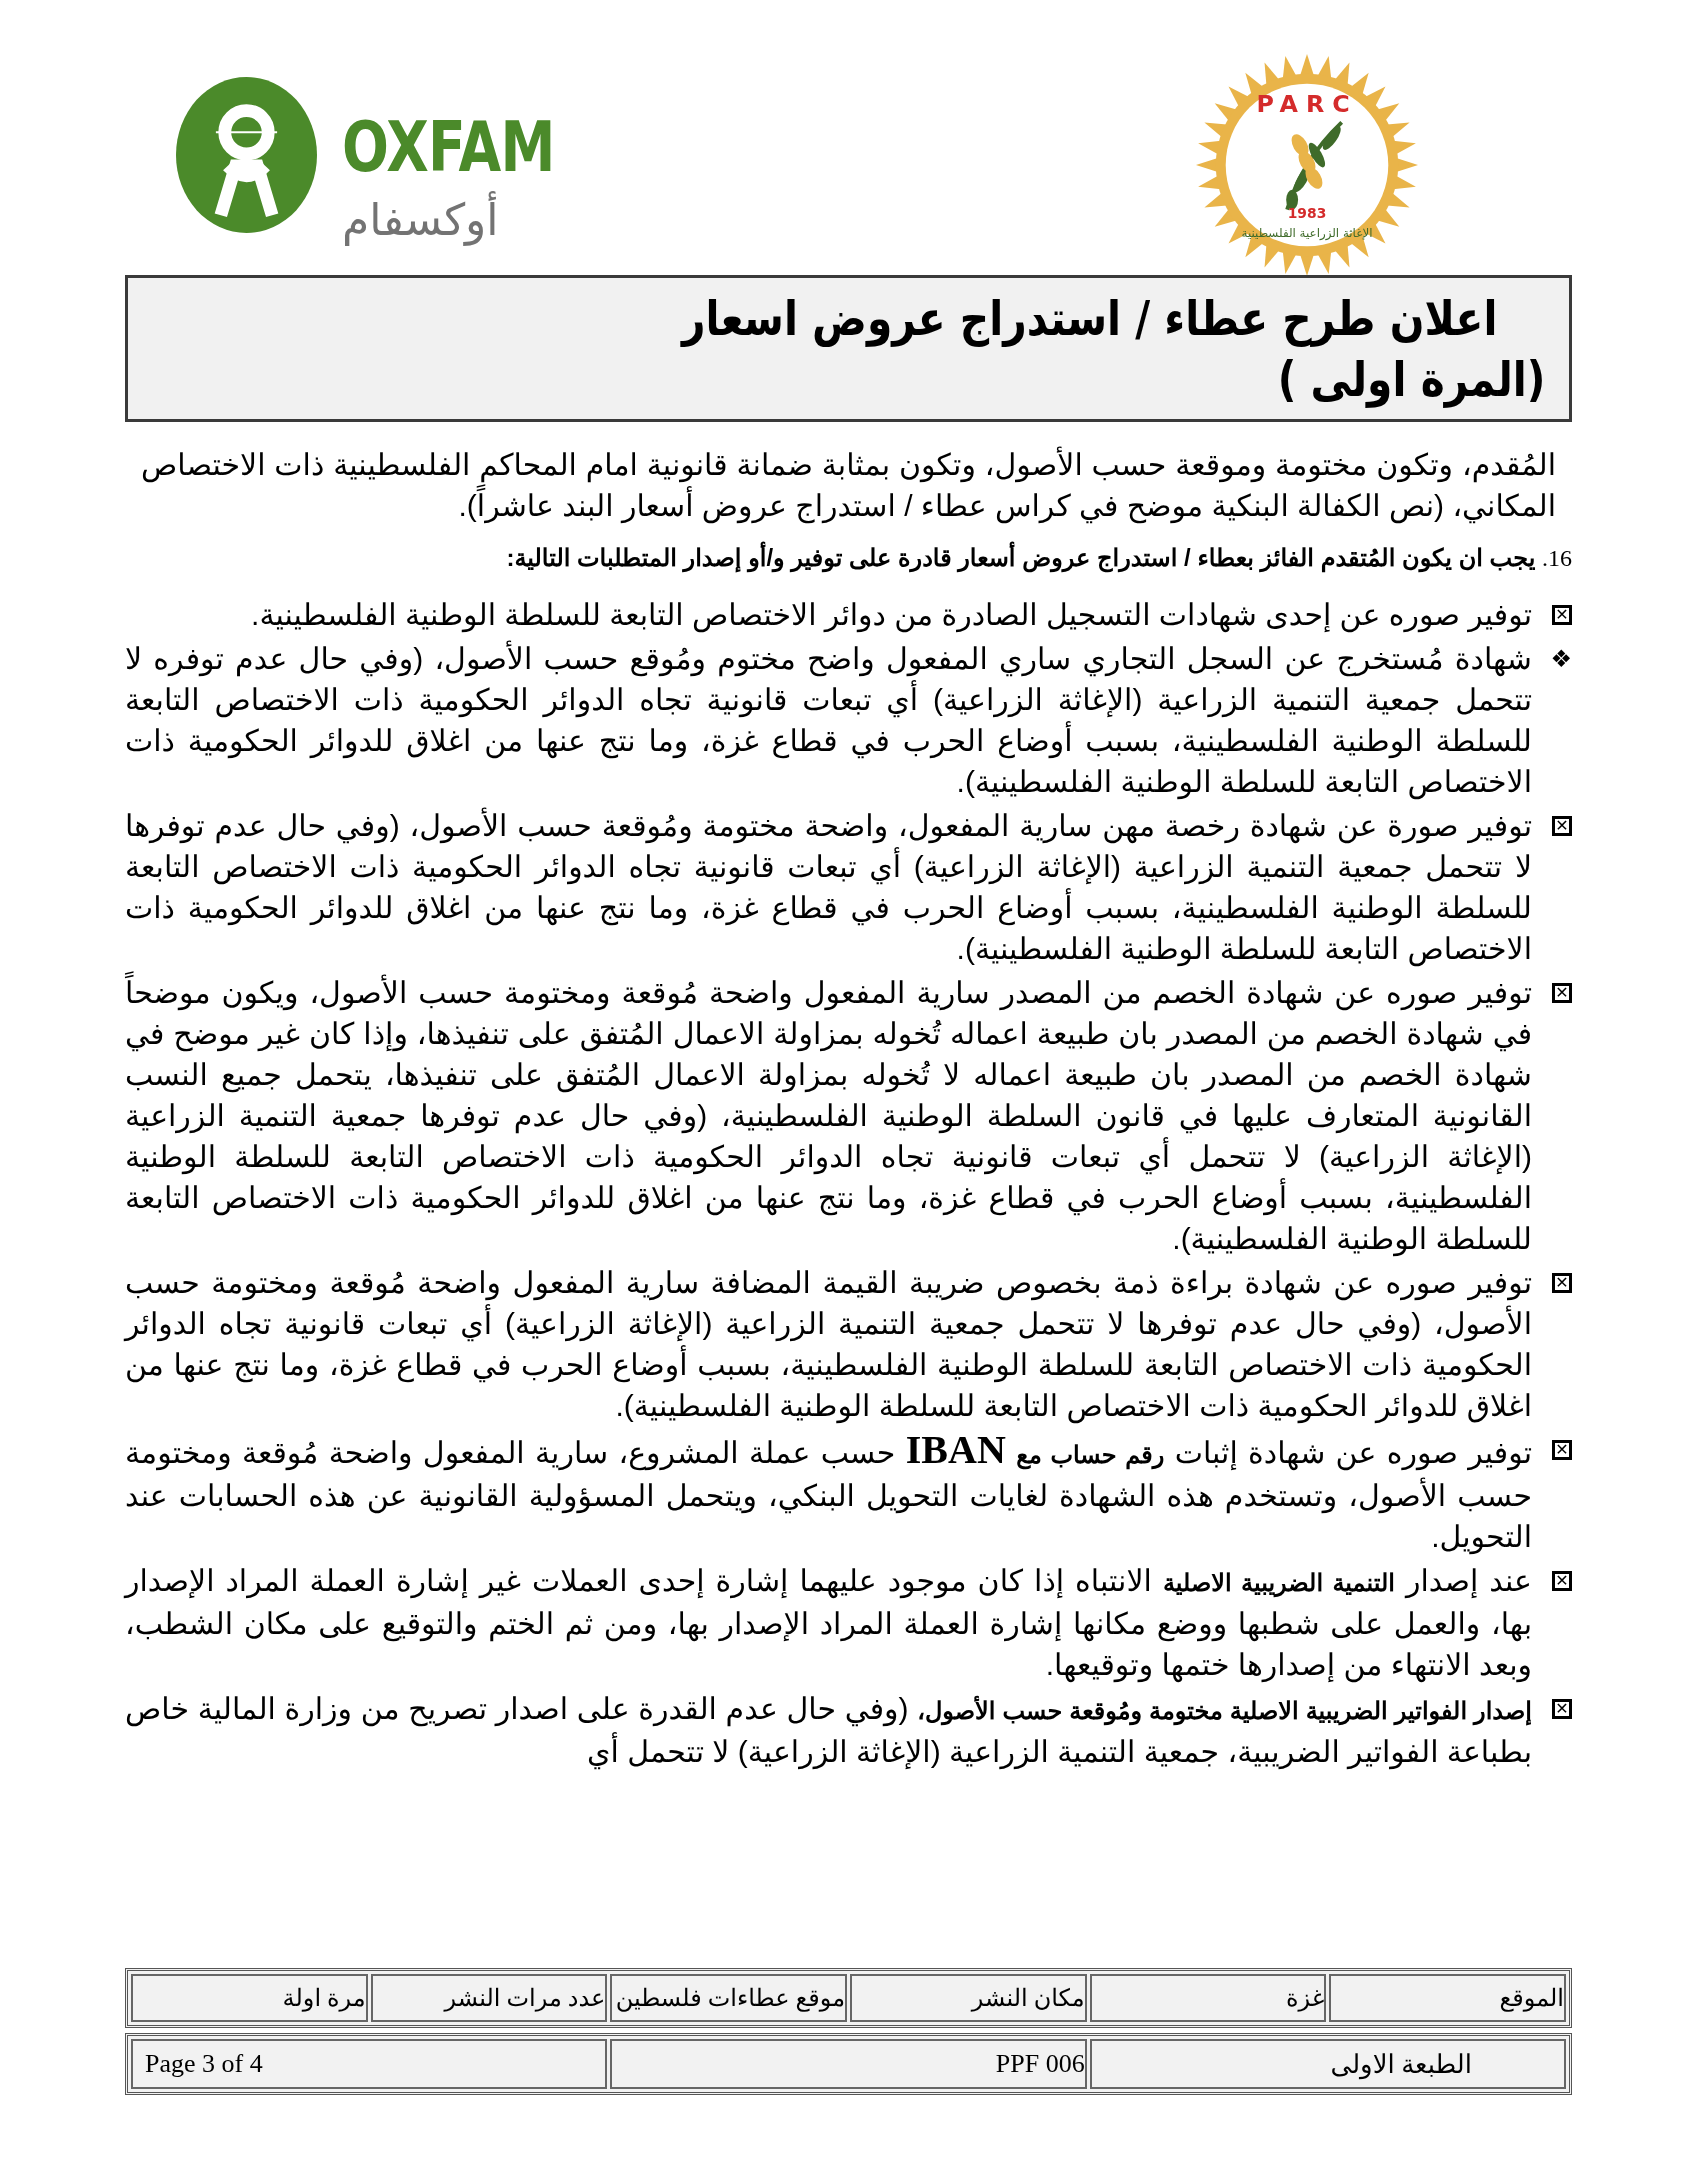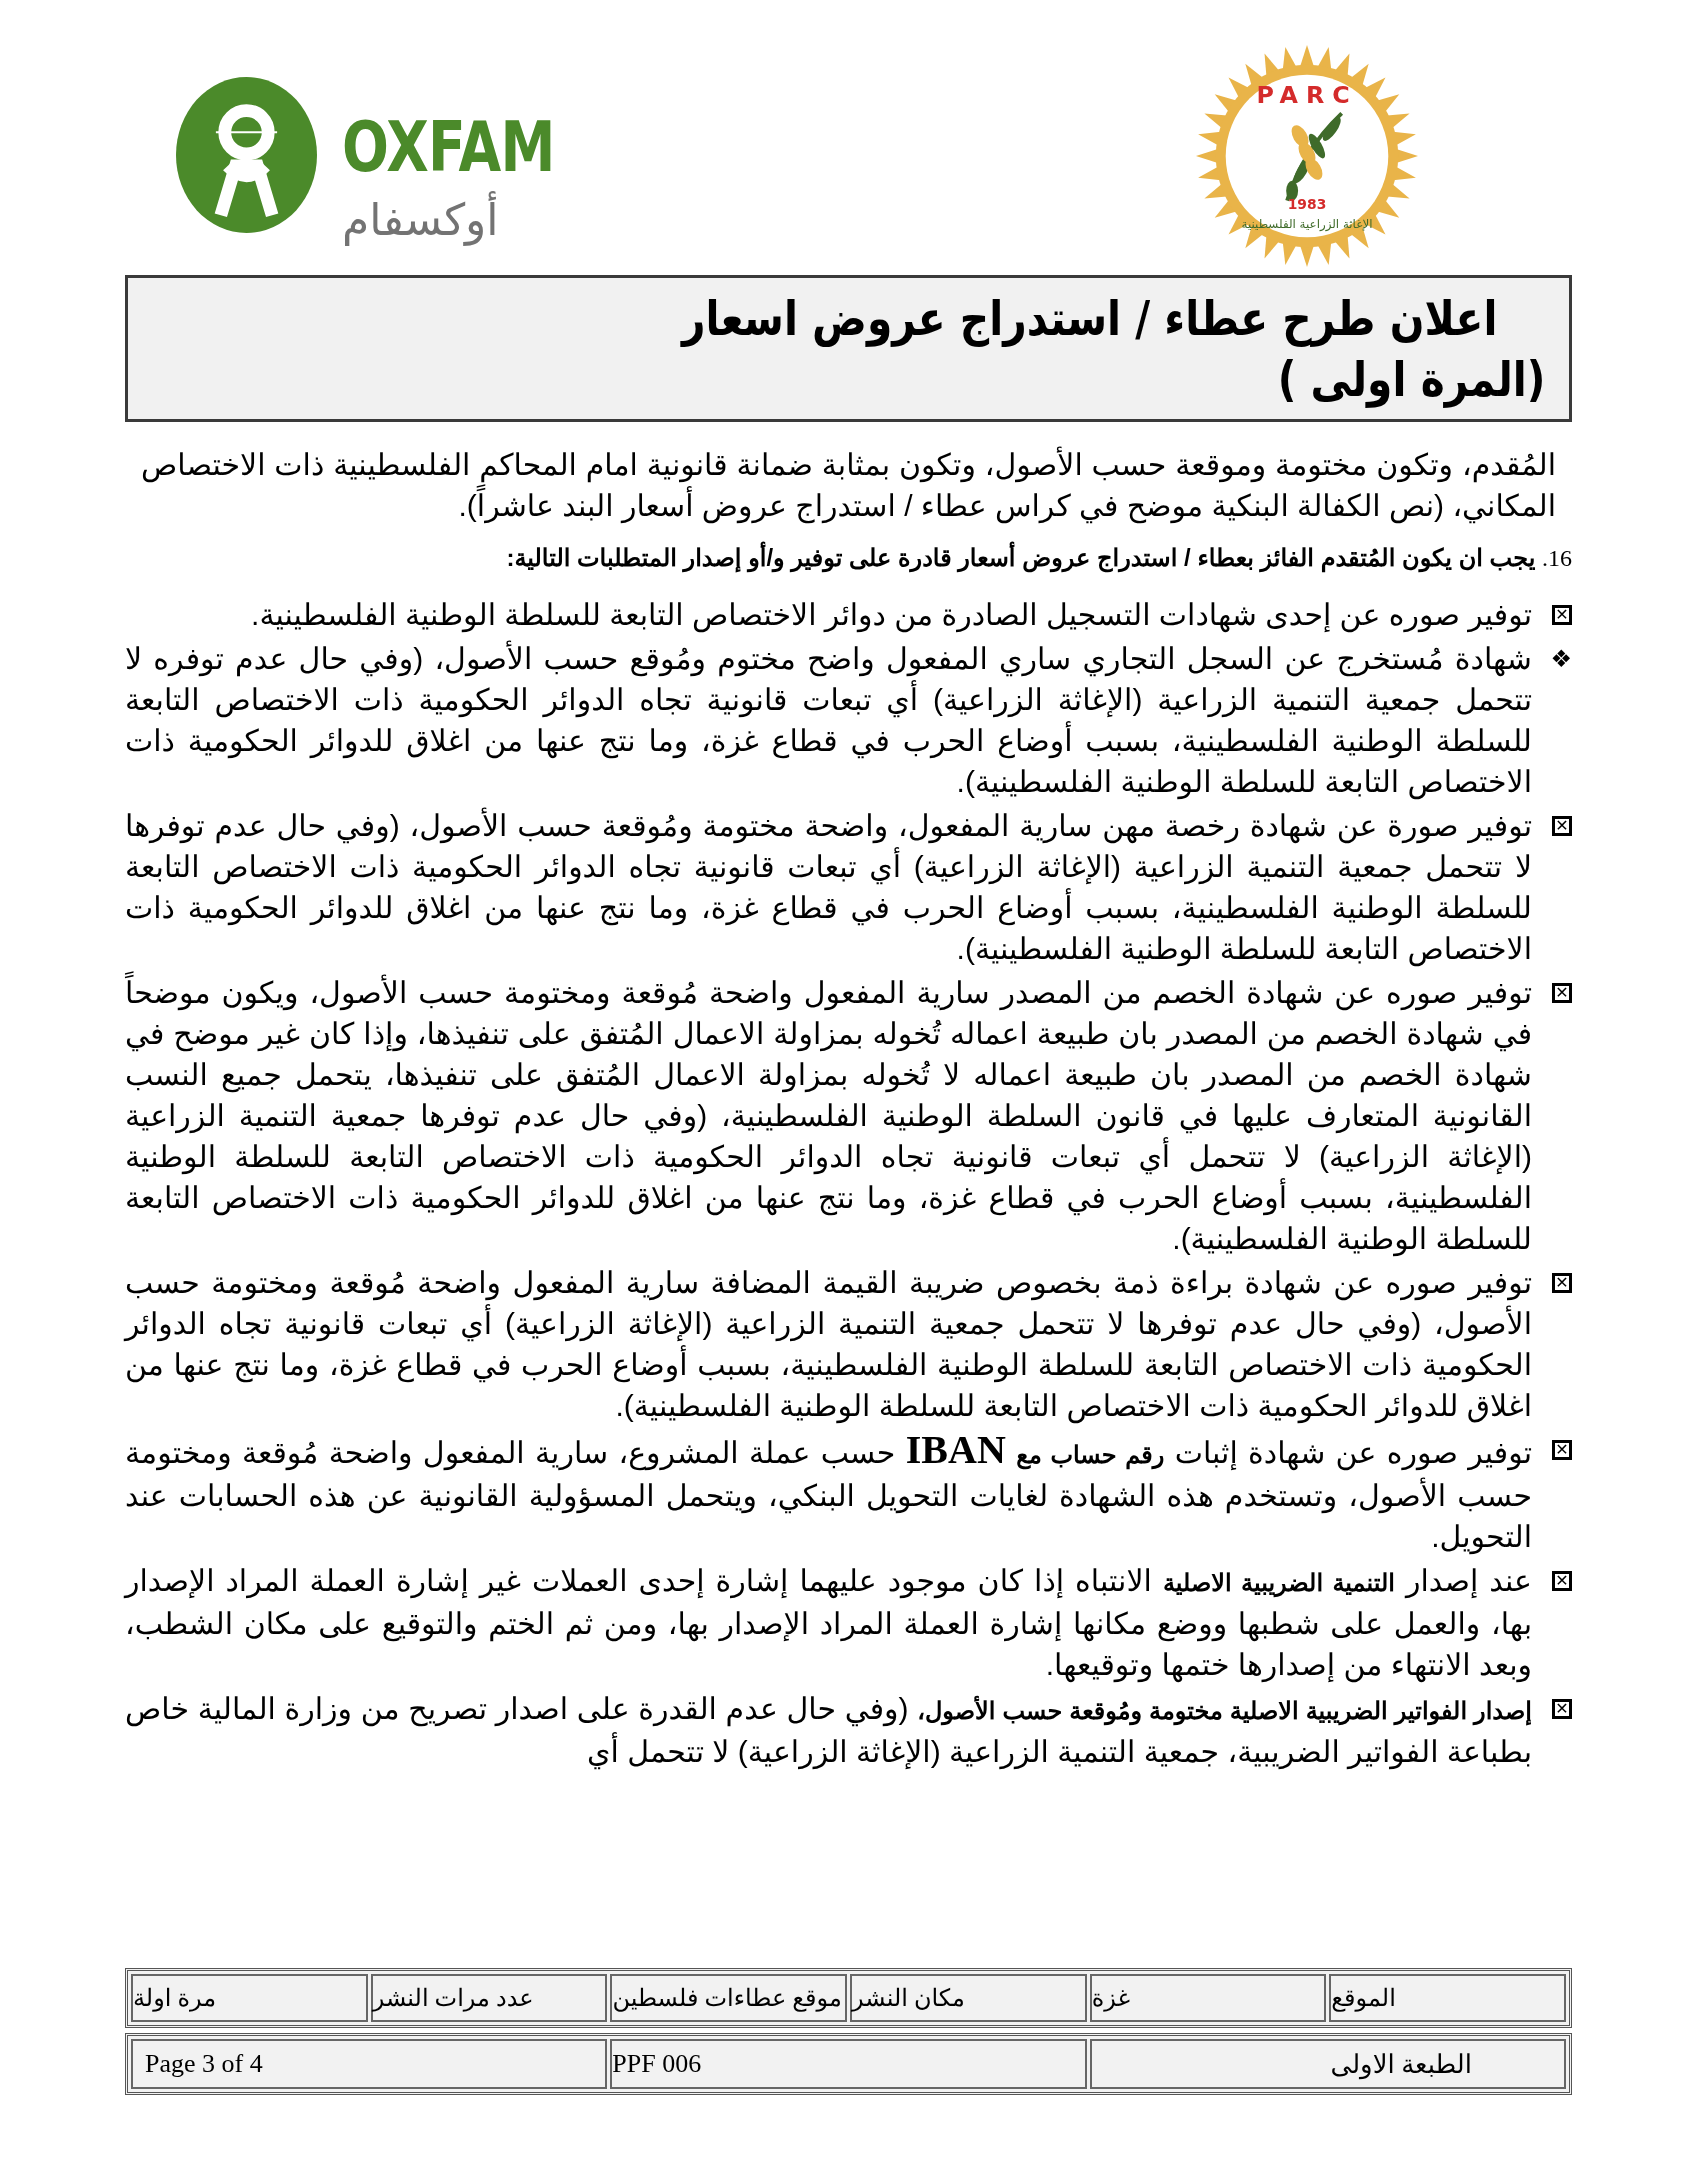--- a/index.html
+++ b/index.html
@@ -6,21 +6,21 @@
   body { width:1683px; height:2178px; position:relative; overflow:hidden;
          font-family:"Liberation Sans", "DejaVu Sans", sans-serif; color:#000; }
 
   
   .oxfam { position:absolute; left:176px; top:77px; width:376px; height:178px; }
   .oxfam-circle { position:absolute; left:0; top:0; width:141px; height:156px; border-radius:50%; background:#4b8a2a; }
   .oxfam-word { position:absolute; left:166px; top:30px; font-family:"DejaVu Sans", sans-serif; font-weight:bold;
                 font-size:69px; color:#4b8a2a; letter-spacing:-1px; transform:scaleX(0.8); transform-origin:left; }
   .oxfam-ar { position:absolute; left:166px; top:117px; font-size:44px; color:#737373; direction:rtl;
               font-family:"DejaVu Sans", sans-serif; }
-  .parc { position:absolute; left:1193px; top:42px; width:228px; height:228px; }
+  .parc { position:absolute; left:1193px; top:51px; width:228px; height:228px; }
 
   
   .title-box { position:absolute; left:125px; top:275px; width:1447px; height:147px;
                border:3px solid #3a3a3a; background:#f1f1f1; box-sizing:border-box;
                display:flex; flex-direction:column; align-items:flex-end; justify-content:center; }
   .title-line { font-family:"DejaVu Sans", sans-serif; font-weight:bold; font-size:48px; line-height:61px;
                 direction:rtl; transform:scaleX(0.85); }
 
   
   .content { position:absolute; left:125px; top:428px; width:1447px; direction:rtl; text-align:justify;
@@ -38,21 +38,21 @@
            text-align:center; font-weight:bold; font-family:"DejaVu Sans", sans-serif; }
   .diamond { font-size:24px; line-height:24px; font-family:"DejaVu Sans", sans-serif; }
   .item-text { flex:1; text-align:justify; }
   .b { font-weight:bold; font-size:24px; }
   .iban { font-family:"Liberation Serif", serif; font-weight:bold; font-size:40px; }
 
   
   .footer { position:absolute; left:125px; top:1968px; width:1447px; }
   .ftable { width:100%; border-collapse:separate; border-spacing:3px; border:3px double #555;
             background:#f2f2f2; direction:rtl; table-layout:fixed; }
-  .ftable td { border:2px solid #666; text-align:left; font-family:"Liberation Serif", serif;
+  .ftable td { border:2px solid #666; text-align:right; font-family:"Liberation Serif", serif;
                font-size:24px; height:44px; padding:0; }
   .ftable2 { margin-top:5px; }
   .ftable2 td.left { text-align:left; padding-left:12px; font-size:26px; }
   .ftable2 td.right { text-align:right; padding-right:92px; }
   .ftable2 td { font-size:26px; height:46px; }
 </style>
 </head>
 <body>
 
 <div class="oxfam">

